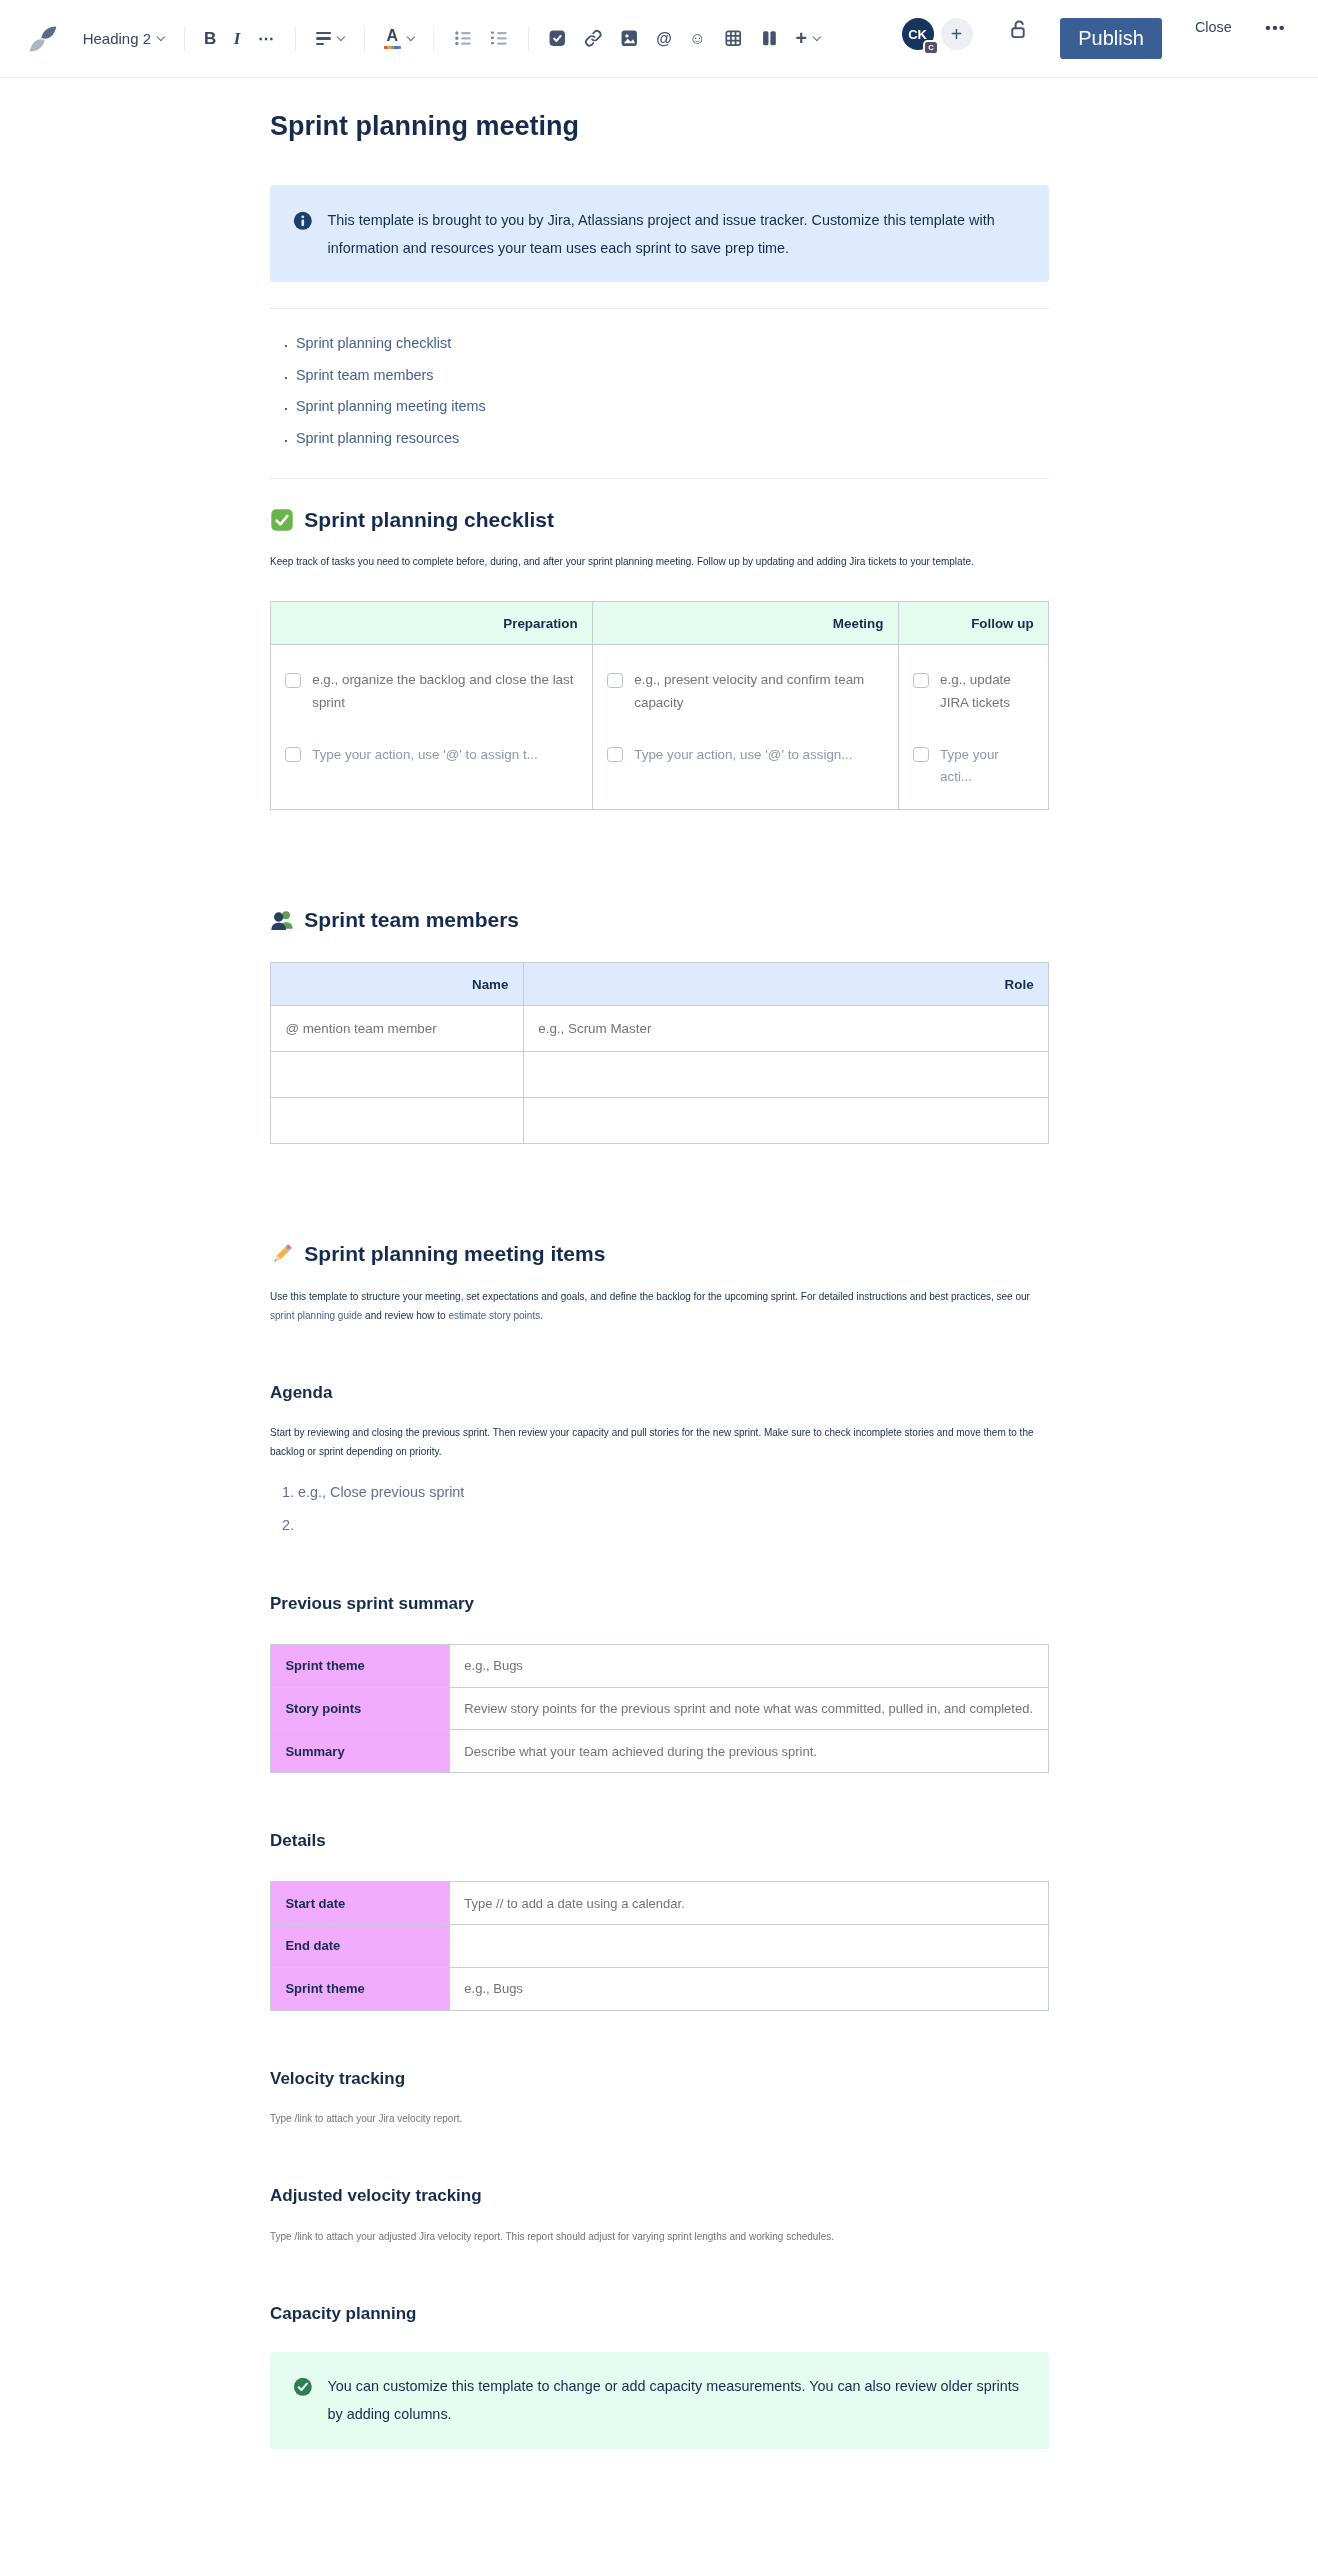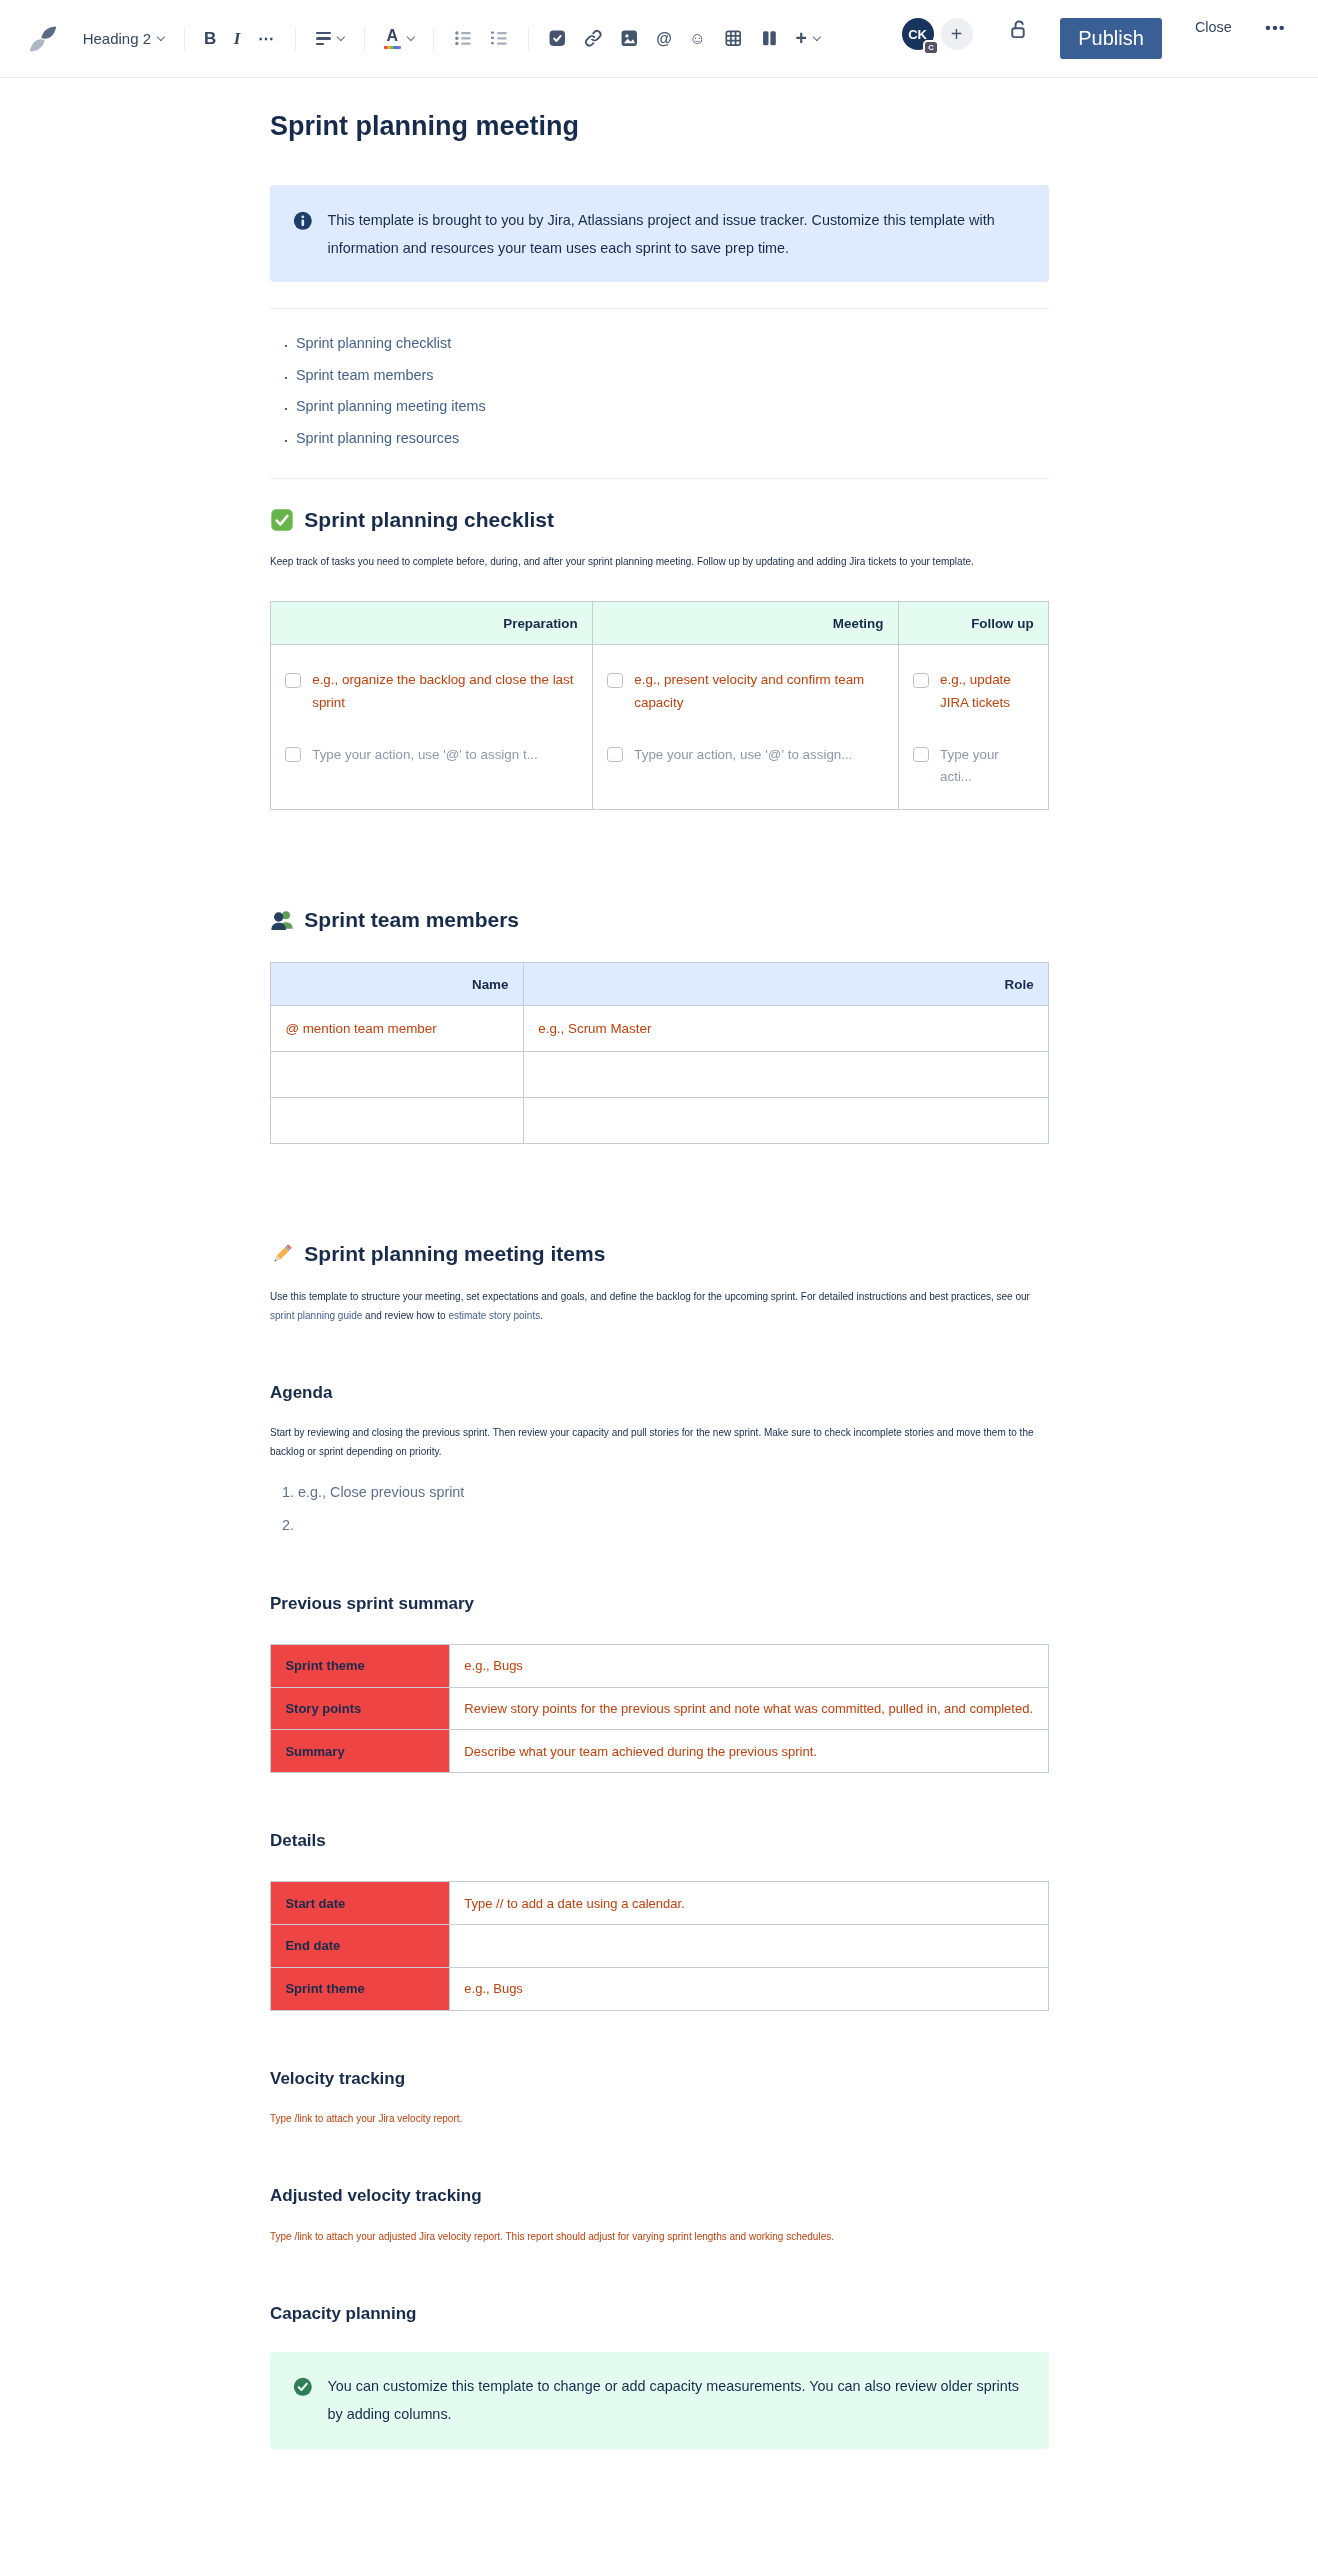--- a/index.html
+++ b/index.html
@@ -69,34 +69,34 @@
   .toc li::marker{ color:#172B4D; }
   .toc a{ color:#436191; text-decoration:none; font-size:14.4px; cursor:pointer; }
 
   h2.section{ font-size:21px; margin:98px 0 0; display:flex; align-items:center; gap:10.3px; color:#172B4D; }
   h2.section.after-hr{ margin-top:29px; }
   h2.section .emoji{ flex:none; }
 
   h3.sub-heading{ font-size:17px; margin:58px 0 0; color:#172B4D; }
 
   p.body{ font-size:10px; line-height:1.9; margin:20.6px 0 0; }
-  .example{ color:#c2410c; }
+  .example{ color:#737373; }
   .muted{ color:#8E98A9; }
   a.inline-link{ color:#436191; text-decoration:none; cursor:pointer; }
 
   .agenda-list{ margin:23px 0 0; padding-left:28px; color:#5E7290; font-size:14.4px; }
   .agenda-list li{ margin:14.4px 0; min-height:18.5px; }
 
   
   table.tbl{ border-collapse:collapse; width:100%; margin-top:30px; font-size:13.4px; table-layout:fixed; }
   .tbl th,.tbl td{ border:1px solid #C7CDD6; padding:13.4px 14.4px; text-align:left; vertical-align:middle; }
   .tbl thead th{ font-weight:bold; color:#172B4D;text-align:right; }
   .bg-green{ background:#E3FCEF; }
   .bg-blue{ background:#DEEBFF; }
-  .bg-yellow{ background:#ef4444; }
+  .bg-yellow{ background:#f0abfc; }
   .tbl th{ font-weight:bold; }
 
   .checklist thead th{ height:43px; }
   .checklist td{ vertical-align:top; padding:24px 14.4px 21.6px; height:103px; }
   .task{ display:flex; gap:11.3px; align-items:flex-start; line-height:1.65; }
   .task + .task{ margin-top:30px; }
   .checkbox{ width:15.5px; height:15.5px; border:1.5px solid #B9C0CD; border-radius:3.6px; margin-top:3.1px;
              flex:none; background:#fff; cursor:pointer; }
 
   .team thead th{ height:42px; }

